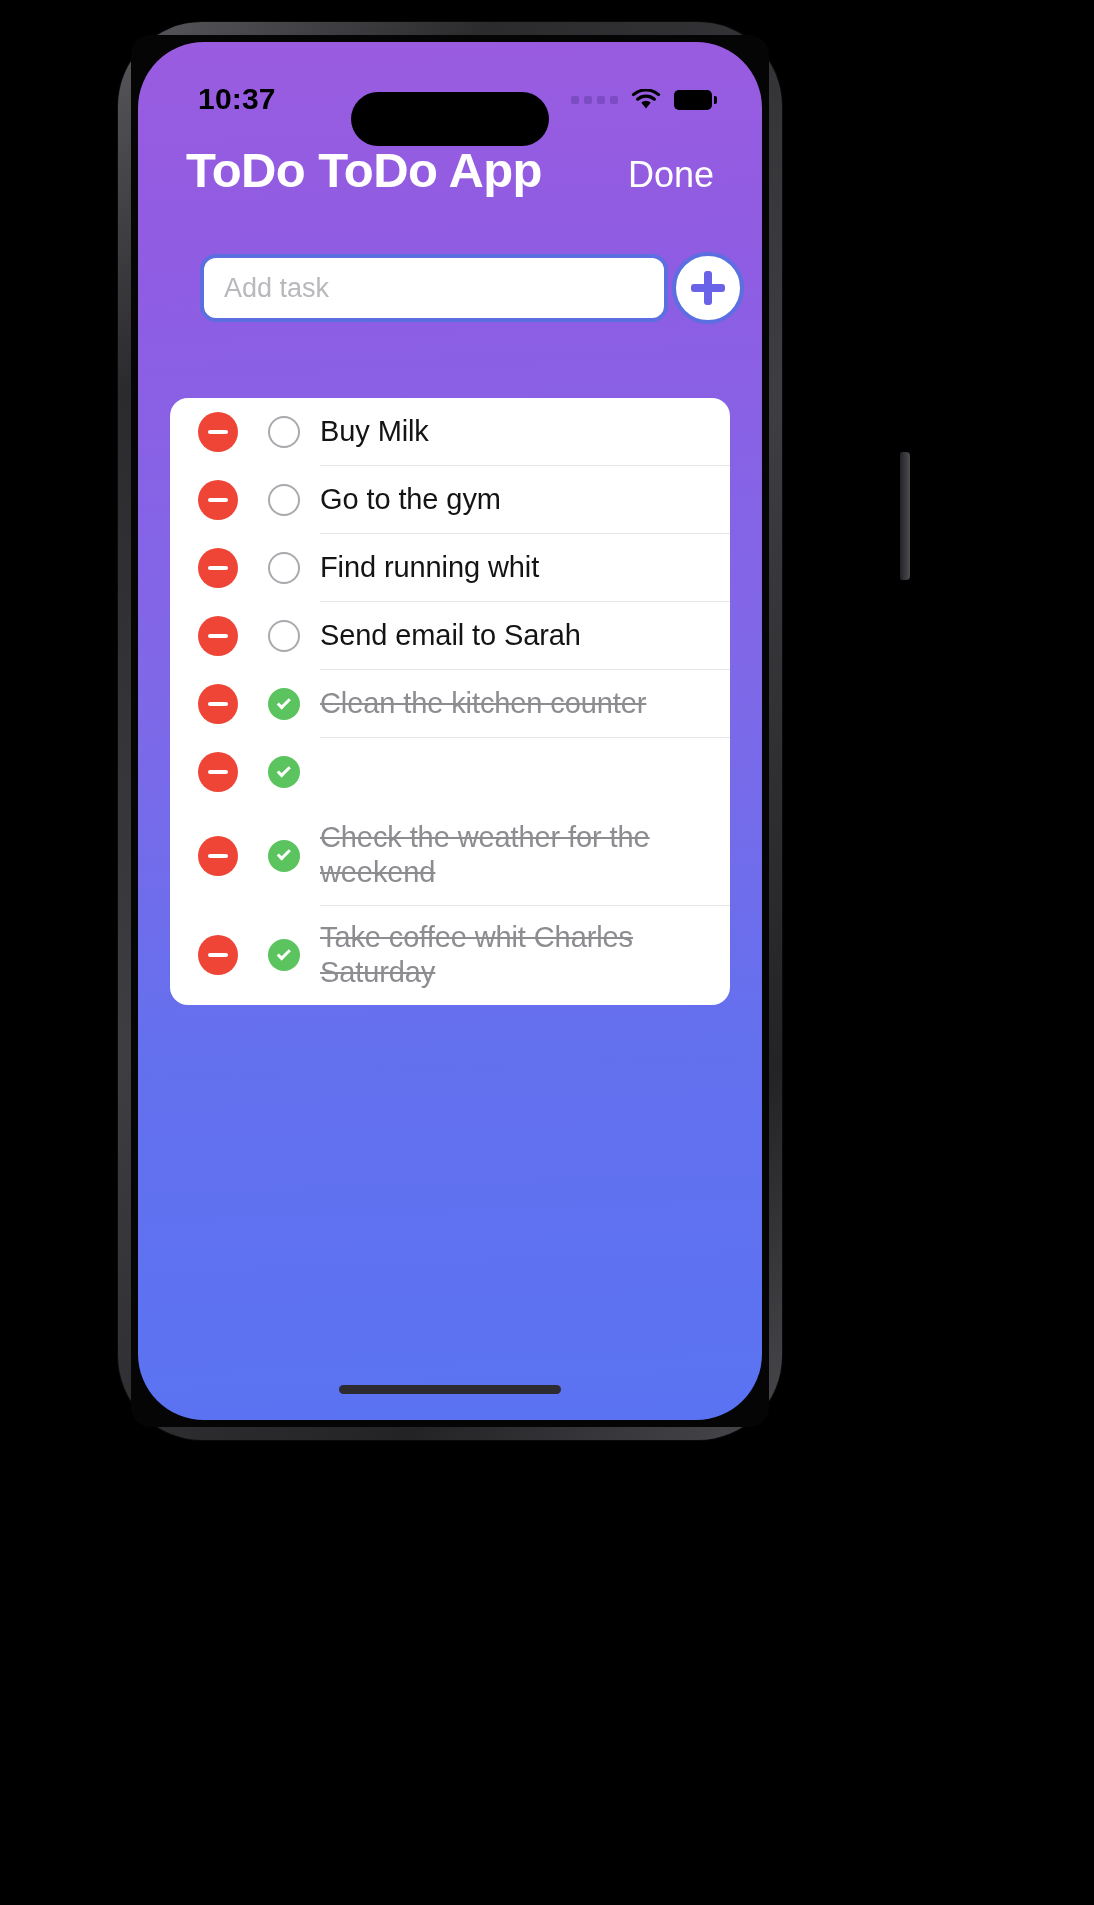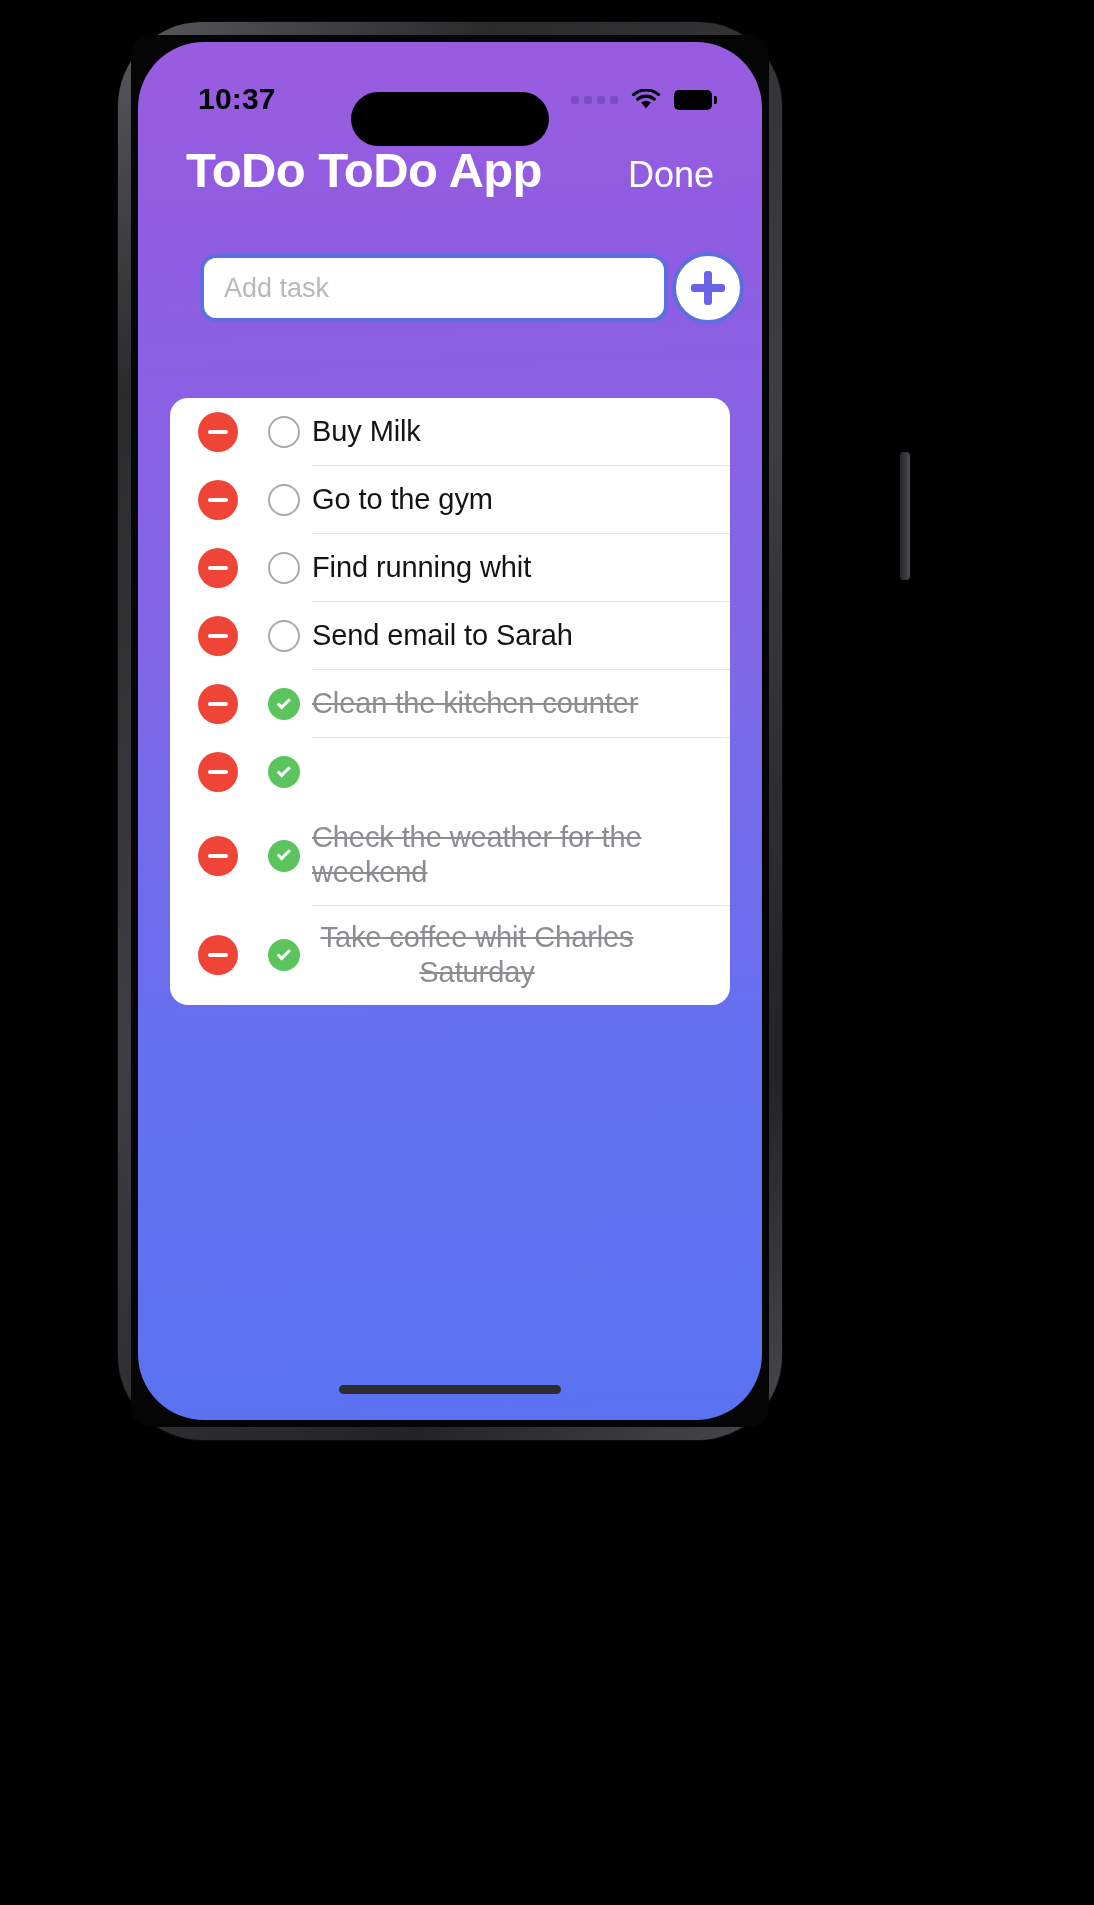--- a/index.html
+++ b/index.html
@@ -159,25 +159,25 @@
   }
   .check-btn.unchecked { border:2.5px solid #a9a9ae; background:transparent; }
   .check-btn.checked   { background:#5cc45f; border:none; }
   .check-mark {
     display:block; width:13px; height:7px;
     border-left:3px solid #fff; border-bottom:3px solid #fff;
     transform:rotate(-45deg) translate(1px,-2px);
   }
 
   .task-text-wrap {
-    flex:1; margin-left:12px; padding:14px 10px 14px 0;
+    flex:1; margin-left:20px; padding:14px 10px 14px 0;
     border-bottom:1px solid #e6e6e8;
     display:flex; align-items:center; min-height:68px;
   }
-  .task-row:last-child .task-text-wrap { border-bottom:none;text-align:center; }
+  .task-row:last-child .task-text-wrap { border-bottom:none; }
   .task-text {
     font-size:29px; line-height:1.22; color:#141414;
     letter-spacing:-0.1px;
     max-width:330px;
   }
   .task-text.done { color:#8c8c91; text-decoration:line-through; text-decoration-thickness:2px; }
 
   
   #home-indicator {
     position:absolute; bottom:26px; left:50%; transform:translateX(-50%);

